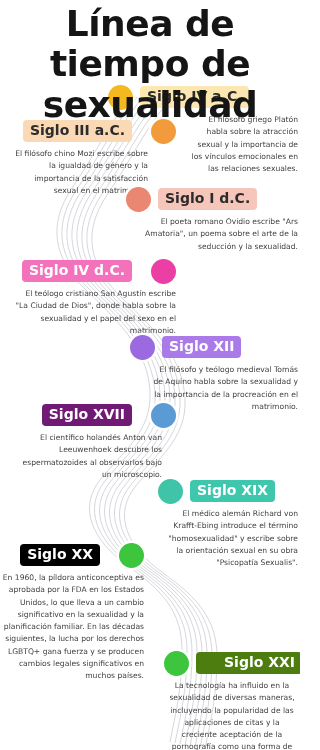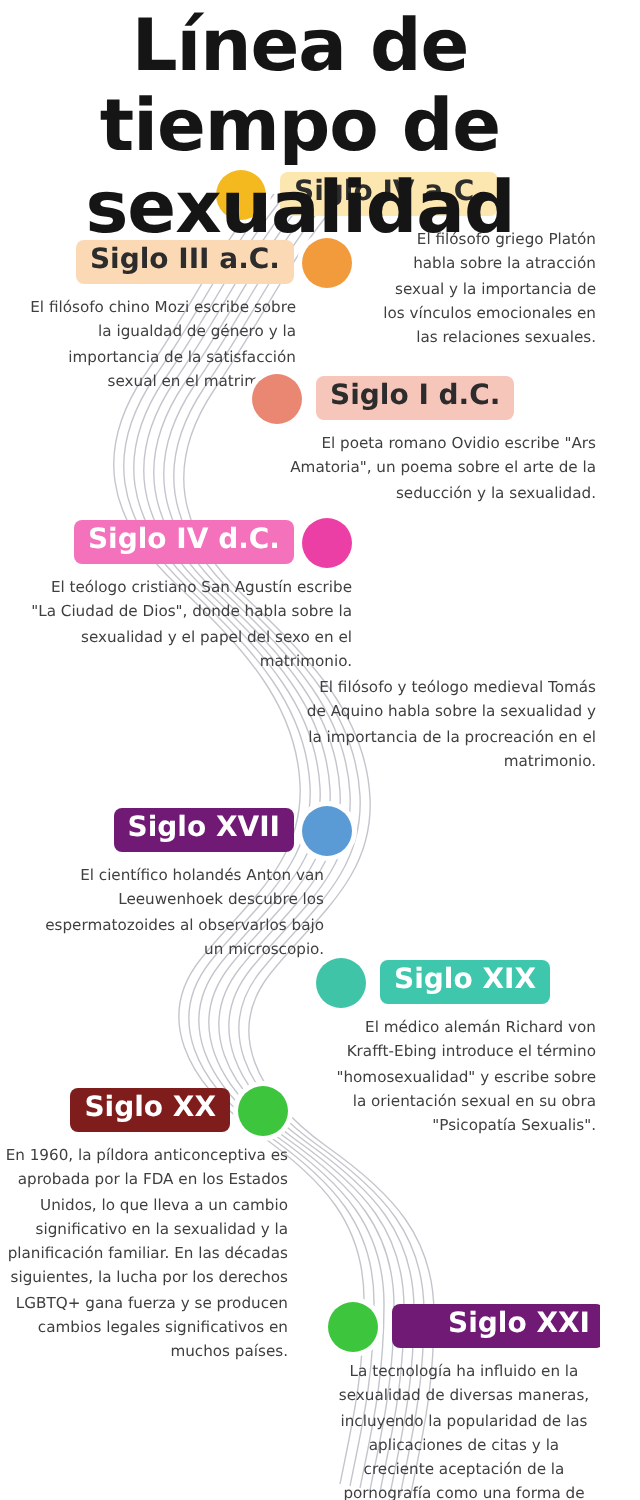--- a/index.html
+++ b/index.html
@@ -67,21 +67,21 @@
   .badge {
     display: inline-block;
     padding: 2px 7px 3px 7px;
     border-radius: 4px;
     font-size: 14px;
     font-weight: 700;
     line-height: 1.15;
     white-space: nowrap;
   }
   .entry.right .badge { margin-left: 7px; }
-  .entry.left  .badge { margin-right: 4px; }
+  .entry.left  .badge { margin-right: 19px; }
 
   .desc {
     font-size: 7.6px;
     line-height: 1.62;
     margin-top: 4px;
     color: #3f3f3f;
   }
   .entry.right .desc { text-align: right; }
   .entry.left  .desc { text-align: right; }
 </style>
@@ -129,20 +129,24 @@
 
 <div class="entry left" style="top:258px; left:14px; width:162px;">
   <div class="entry-head">
     <span class="badge" style="background:#f472bb; color:#ffffff;">Siglo IV d.C.</span>
     <span class="node" style="background:#ec3fa5;"></span>
   </div>
   <div class="desc" style="width:162px;">El teólogo cristiano San Agustín escribe "La Ciudad de Dios", donde habla sobre la sexualidad y el papel del sexo en el matrimonio.</div>
 </div>
 
 <div class="entry right" style="top:334px; left:130px; width:168px;">
+  <div class="entry-head">
+    <span class="node" style="background:#9b6ae0;"></span>
+    <span class="badge" style="background:#a97ae8; color:#ffffff;">Siglo XII</span>
+  </div>
   <div class="desc" style="margin-left:18px; width:150px;">El filósofo y teólogo medieval Tomás de Aquino habla sobre la sexualidad y la importancia de la procreación en el matrimonio.</div>
 </div>
 
 <div class="entry left" style="top:402px; left:14px; width:162px;">
   <div class="entry-head">
     <span class="badge" style="background:#701a75; color:#ffffff;">Siglo XVII</span>
     <span class="node" style="background:#5b9bd5;"></span>
   </div>
   <div class="desc" style="width:148px;">El científico holandés Anton van Leeuwenhoek descubre los espermatozoides al observarlos bajo un microscopio.</div>
 </div>
@@ -150,25 +154,25 @@
 <div class="entry right" style="top:478px; left:158px; width:142px;">
   <div class="entry-head">
     <span class="node" style="background:#3fc4a8;"></span>
     <span class="badge" style="background:#3ec7ac; color:#ffffff;">Siglo XIX</span>
   </div>
   <div class="desc" style="margin-left:2px; width:138px;">El médico alemán Richard von Krafft-Ebing introduce el término "homosexualidad" y escribe sobre la orientación sexual en su obra "Psicopatía Sexualis".</div>
 </div>
 
 <div class="entry left" style="top:542px; left:0px; width:144px;">
   <div class="entry-head">
-    <span class="badge" style="background:#7f1d1d; color:#ffffff;">Siglo XX</span>
+    <span class="badge" style="background:#000000; color:#ffffff;">Siglo XX</span>
     <span class="node" style="background:#3dc63d;"></span>
   </div>
   <div class="desc" style="width:144px;">En 1960, la píldora anticonceptiva es aprobada por la FDA en los Estados Unidos, lo que lleva a un cambio significativo en la sexualidad y la planificación familiar. En las décadas siguientes, la lucha por los derechos LGBTQ+ gana fuerza y se producen cambios legales significativos en muchos países.</div>
 </div>
 
 <div class="entry right" style="top:650px; left:164px; width:136px;">
   <div class="entry-head">
     <span class="node" style="background:#3dc63d;"></span>
-    <span class="badge" style="background:#701a75; color:#ffffff;padding-left:28px;">Siglo XXI</span>
+    <span class="badge" style="background:#4d7c0f; color:#ffffff;padding-left:28px;">Siglo XXI</span>
   </div>
   <div class="desc" style="margin-left:2px; width:132px; text-align:center;">La tecnología ha influido en la sexualidad de diversas maneras, incluyendo la popularidad de las aplicaciones de citas y la creciente aceptación de la pornografía como una forma de entretenimiento. La discusión sobre la educación sexual y la consentimiento también ha ganado importancia en muchas partes del mundo.</div>
 </div>
 
 </body></html>

